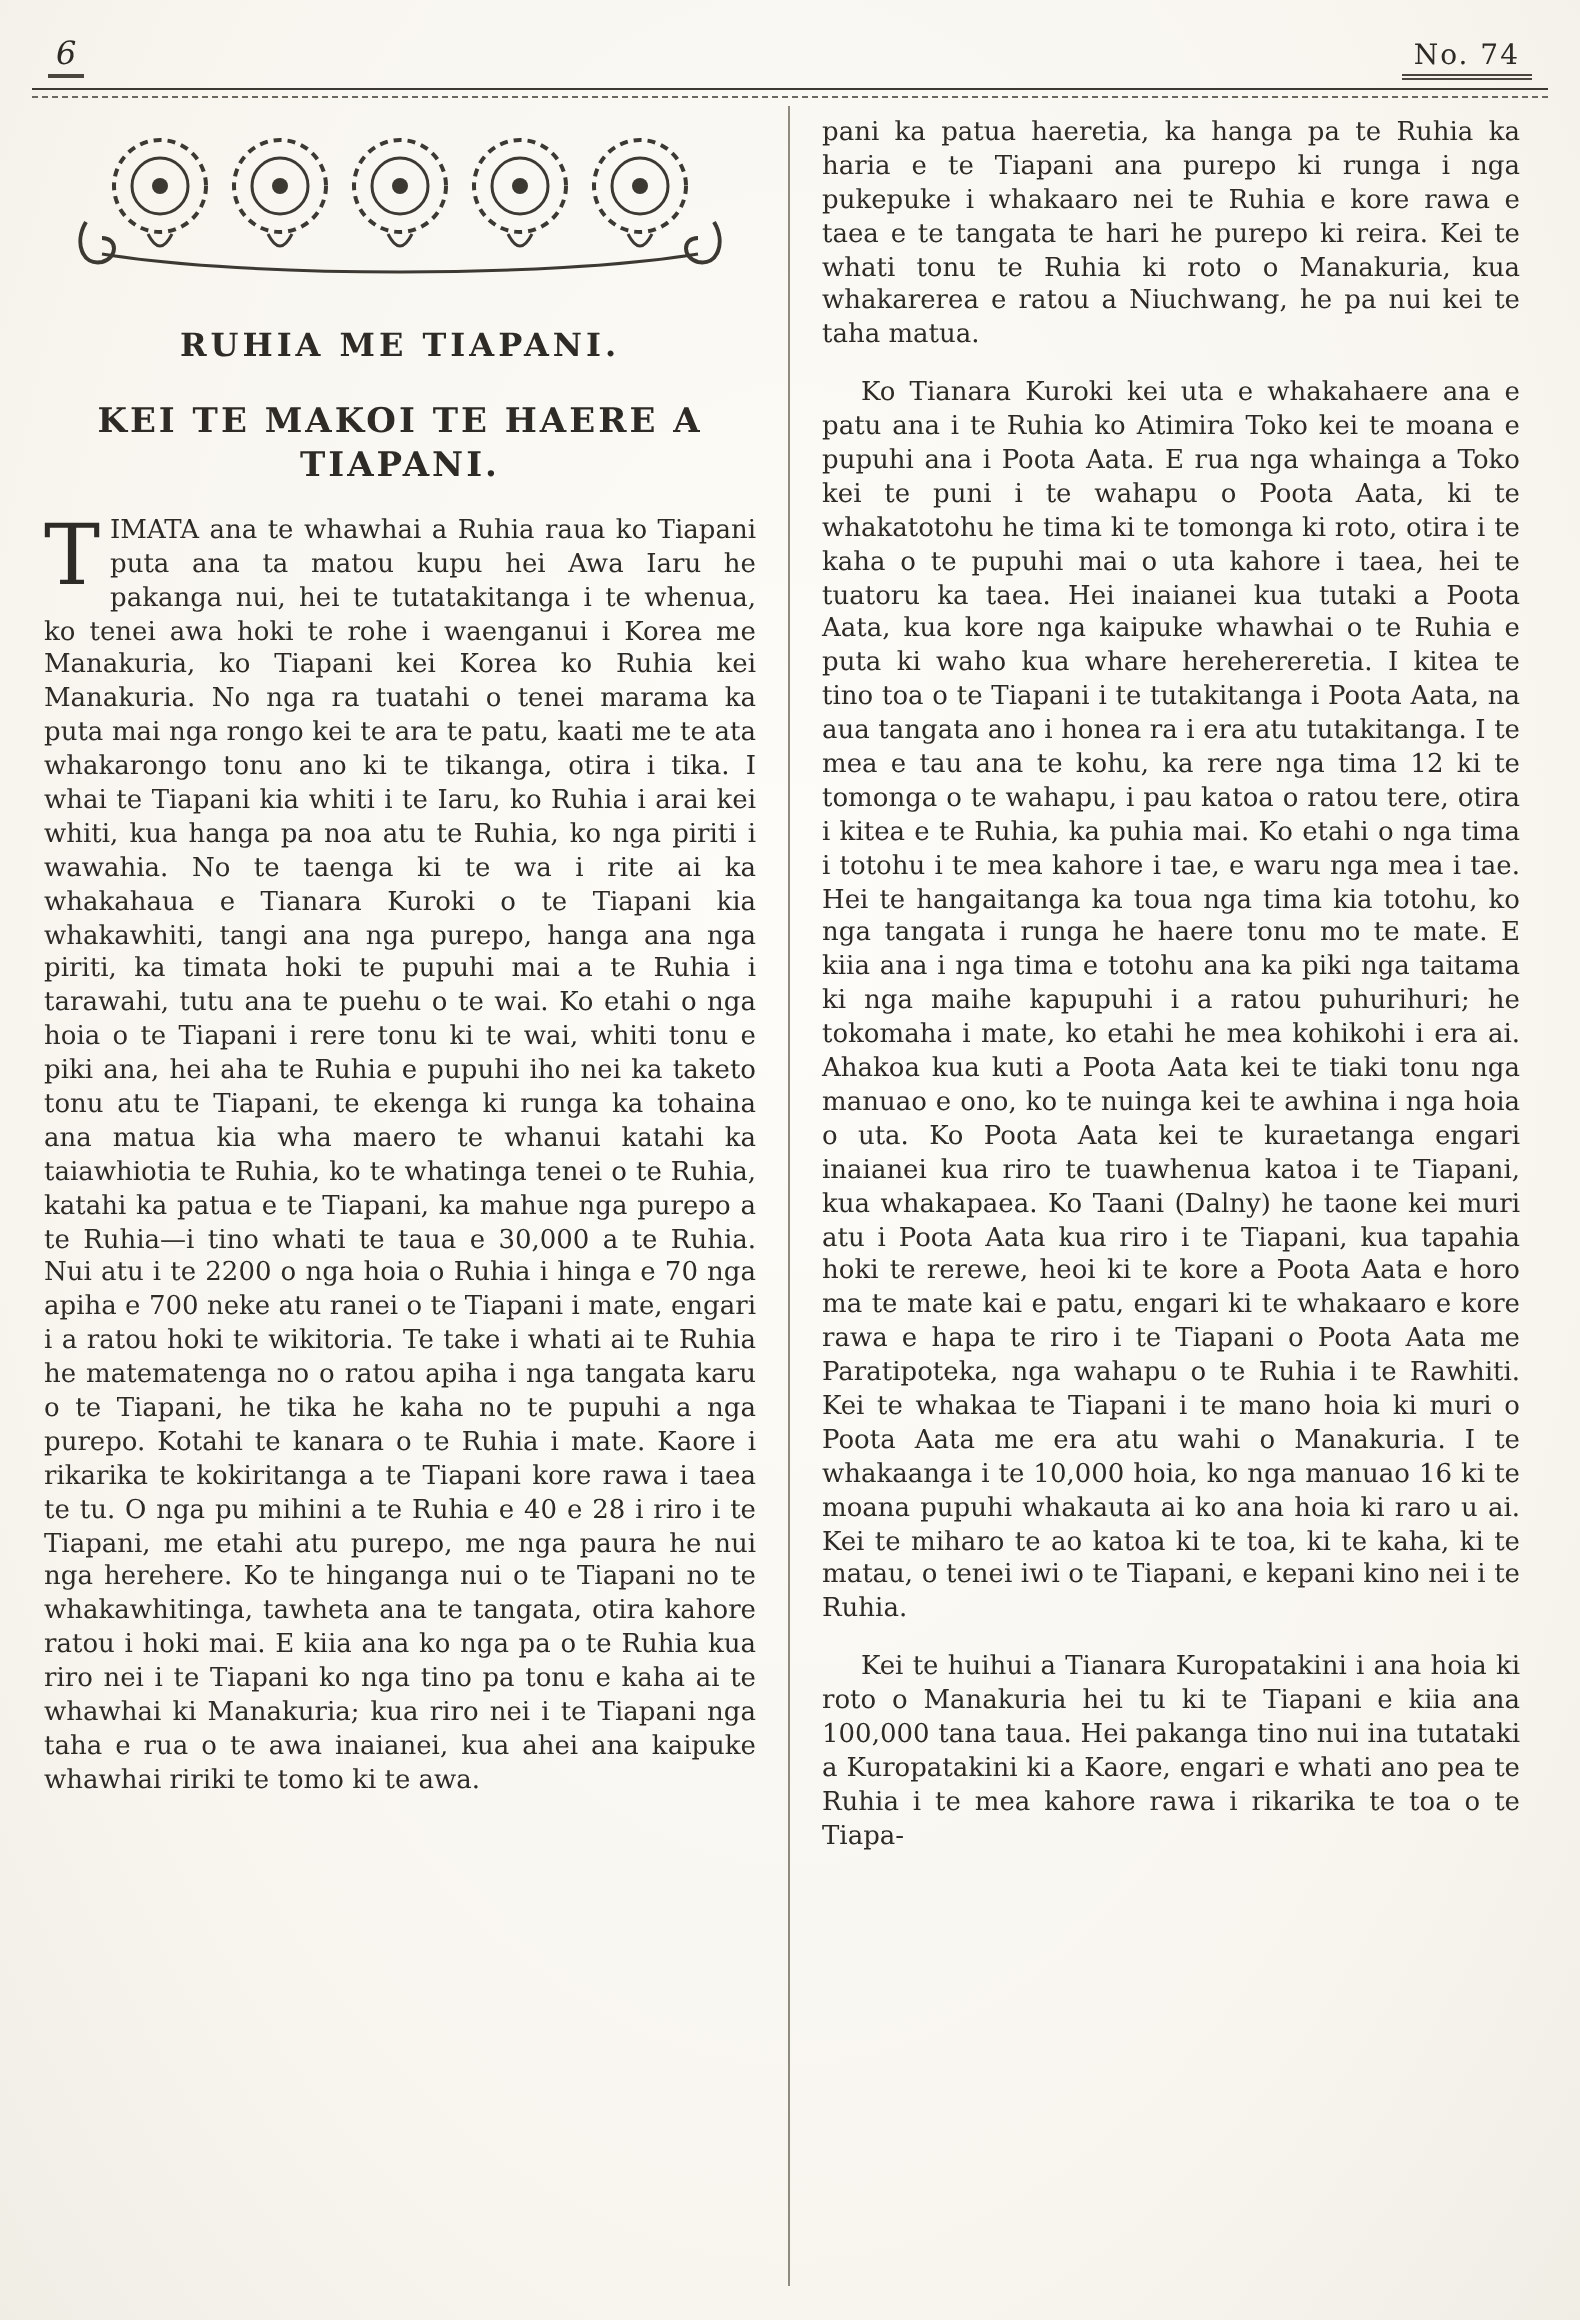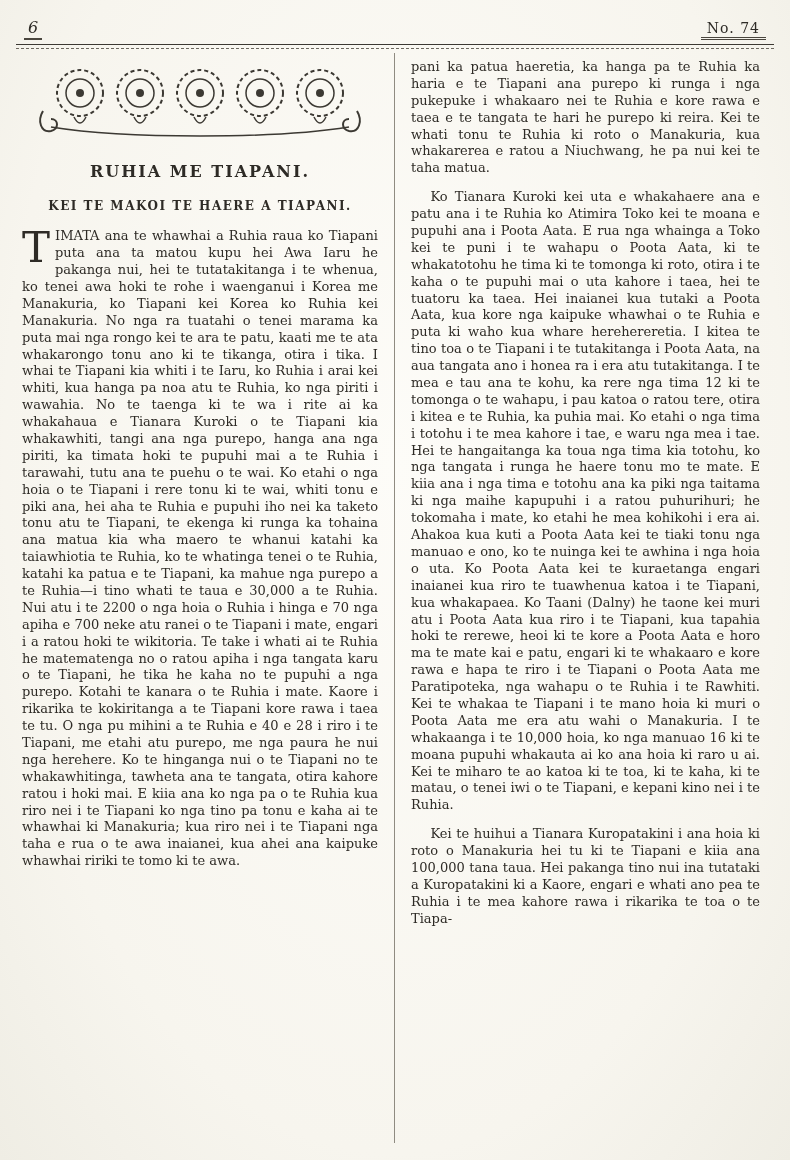--- a/index.html
+++ b/index.html
@@ -44,21 +44,21 @@
   
   .ornament-band { text-align:center; margin:4px 0 10px 0; }
   
   .article-title {
     text-align:center; font-weight:bold;
     font-size:16px; letter-spacing:2px;
     margin:8px 0 14px 0;
   }
   .article-subtitle {
     text-align:center; font-weight:bold;
-    font-size:12px; letter-spacing:1.5px;
+    font-size:17px; letter-spacing:1.5px;
     margin:16px 0 14px 0;
   }
   p.body-para { margin:0; text-indent:1.5em; }
   p.spaced    { margin-top:12px; }
   p.continuation { text-indent:0; }
   .dropcap {
     float:left;
     font-size:42px; line-height:0.8;
     padding:3px 5px 0 0;
   }

